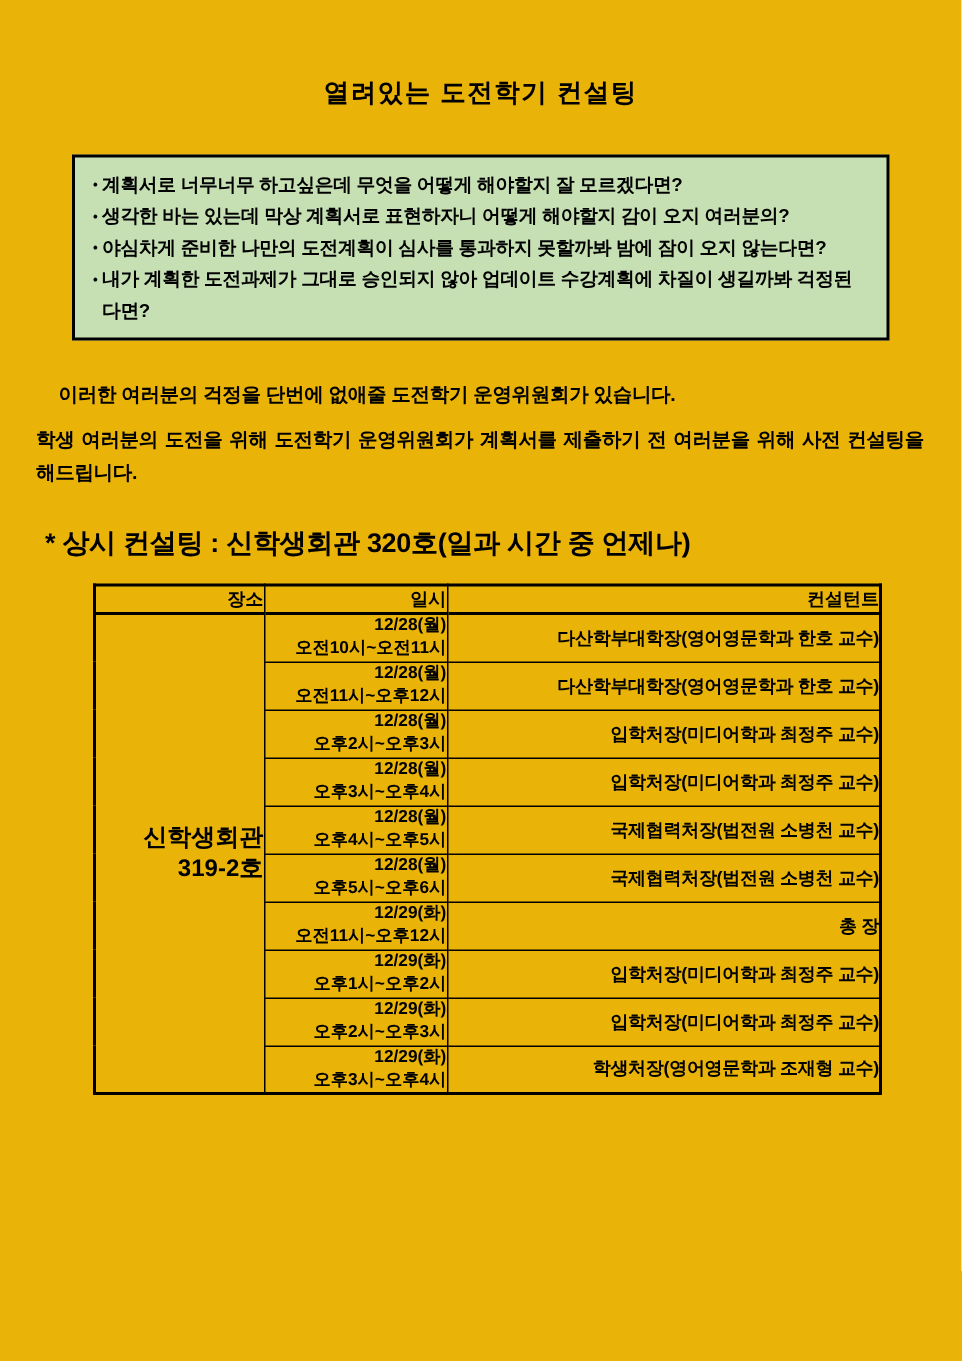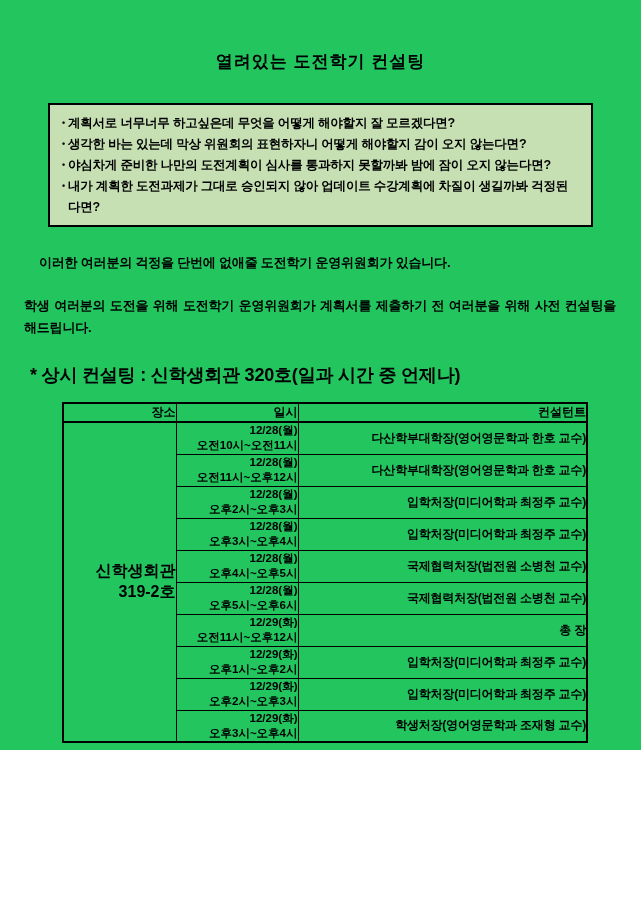--- a/index.html
+++ b/index.html
@@ -1,21 +1,21 @@
 <!DOCTYPE html>
 <html><head>
 <meta charset="utf-8">
 <style>
   * { margin:0; padding:0; box-sizing:border-box; }
   html,body { background:#ffffff; }
   body { width:641px; }
   .page {
     position:relative;
-    width:641px; height:750px;
-    background:#22c55e;
+    width:641px; height:907px;
+    background:#eab308;
     font-family:"Liberation Sans", sans-serif;
     color:#000;
     overflow:hidden;
   }
   .doc-title {
     margin-top:50px;
     text-align:center;
     font-size:17px;
     font-weight:bold;
     letter-spacing:1px;
@@ -41,21 +41,21 @@
   }
   .para {
     margin:0 25px 0 24px;
     font-size:13px;
     font-weight:600;
     line-height:22px;
     letter-spacing:-0.2px;
   }
   .para.indent { text-indent:15px; }
   .para.first { margin-top:25px; }
-  .para.gap { margin-top:21px; }
+  .para.gap { margin-top:8px; }
   .para.justify { text-align:justify; word-break:break-all; }
   .info-list {
     margin:25px 0 0 30px;
     font-size:18px;
     font-weight:bold;
     line-height:23px;
     letter-spacing:-0.2px;
   }
   table.schedule {
     margin:15px 0 0 62px;
@@ -100,21 +100,21 @@
 
   <h1 class="doc-title">열려있는  도전학기  컨설팅</h1>
 
   <div class="notice-box">
     <div class="notice-line">
       <span class="bullet-dot">•</span>
       <span>계획서로 너무너무 하고싶은데 무엇을 어떻게 해야할지 잘 모르겠다면?</span>
     </div>
     <div class="notice-line">
       <span class="bullet-dot">•</span>
-      <span>생각한 바는 있는데 막상 위원회의 표현하자니 어떻게 해야할지 감이 오지 않는다면?</span>
+      <span>생각한 바는 있는데 막상 계획서로 표현하자니 어떻게 해야할지 감이 오지 여러분의?</span>
     </div>
     <div class="notice-line">
       <span class="bullet-dot">•</span>
       <span>야심차게 준비한 나만의 도전계획이 심사를 통과하지 못할까봐 밤에 잠이 오지 않는다면?</span>
     </div>
     <div class="notice-line">
       <span class="bullet-dot">•</span>
       <span>내가 계획한 도전과제가 그대로 승인되지 않아 업데이트 수강계획에 차질이 생길까봐 걱정된다면?</span>
     </div>
   </div>

